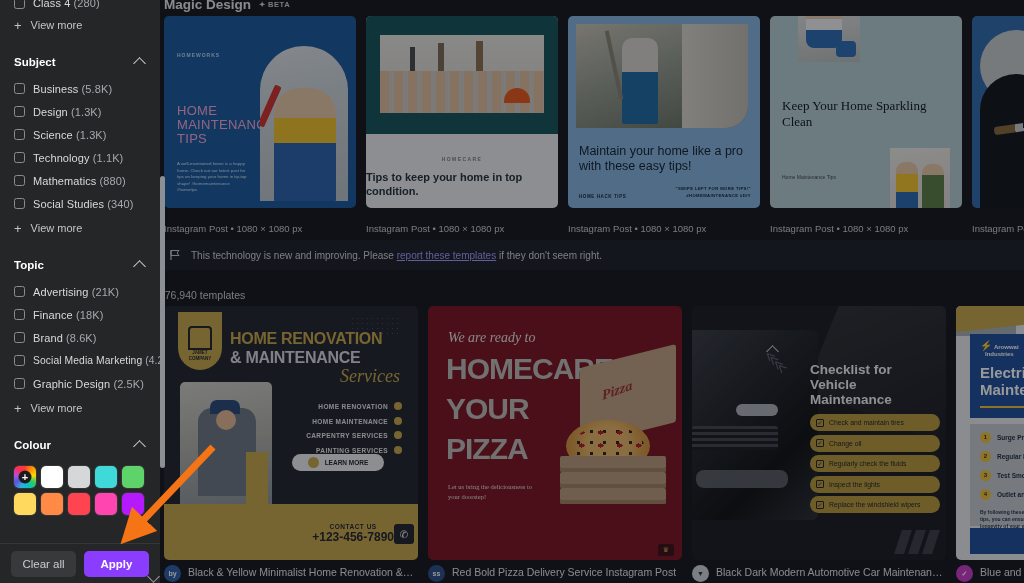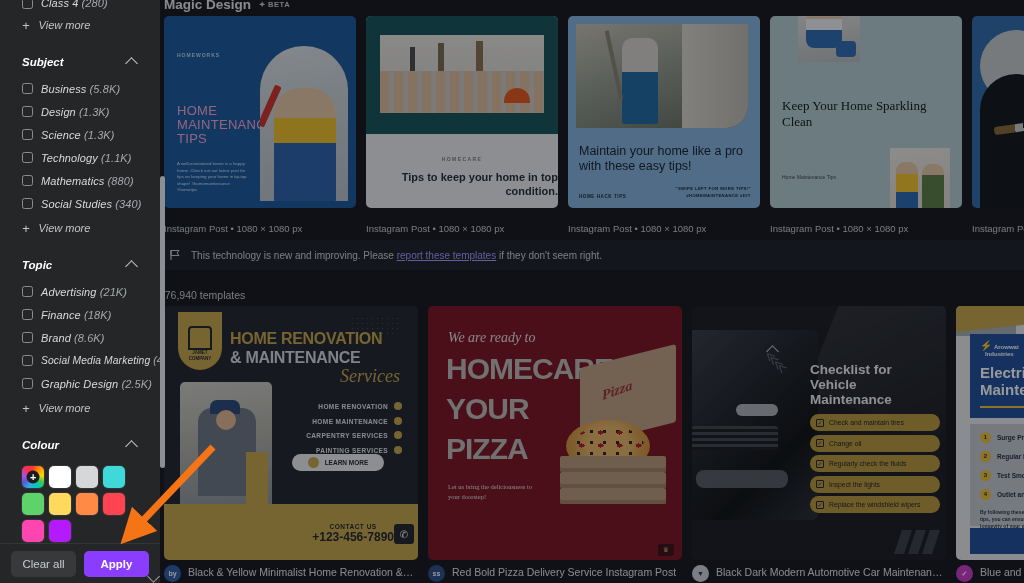--- a/index.html
+++ b/index.html
@@ -12,22 +12,21 @@
   #app { position: relative; width: 1024px; height: 583px; background: #16181c; overflow: hidden; }
 
   
   #sidebar {
     position: absolute; left: 0; top: 0; width: 160px; height: 583px;
     background: #252627; z-index: 40;
     display: flex; flex-direction: column;
   }
   #sidebar-scroll {
     flex: 1 1 auto; overflow: hidden; position: relative;
-    padding: 0 22px;
-    font-style: italic;
+    padding: 0 14px;
   }
   .filter-row {
     display: flex; align-items: center; gap: 8px;
     height: 23px; color: #d9dadb; font-size: 11px; letter-spacing: .1px;
   }
   .cb {
     width: 11px; height: 11px; border: 1.4px solid #8a8d90; border-radius: 2.5px;
     flex: 0 0 auto; background: transparent;
   }
   .filter-label { white-space: nowrap; }
@@ -185,21 +184,21 @@
     background: linear-gradient(180deg,#e7e5e0 0%,#dcd9d2 65%,#cfccc4 100%);
     overflow:hidden;
   }
   .t2 .photo .hands { position:absolute; left:0; bottom:0; width:100%; height:42px;
     background: repeating-linear-gradient(90deg,#e2bd9b 0 9px, #cfcbc4 9px 14px); }
   .t2 .photo .helmet { position:absolute; right:14px; bottom:10px; width:26px; height:15px; background:#e8591f; border-radius:13px 13px 0 0;}
   .t2 .photo .t1i { position:absolute; left:30px; top:12px; width:5px; height:30px; background:#4a4a4a;}
   .t2 .photo .t2i { position:absolute; left:58px; top:8px; width:6px; height:34px; background:#7a6a55;}
   .t2 .photo .t3i { position:absolute; left:96px; top:6px; width:7px; height:36px; background:#8a6f4e;}
   .t2 .kicker { position:absolute; left:0; right:0; top:140px; text-align:center; font-size:5px; font-weight:bold; color:#7b8083; letter-spacing:1.4px;}
-  .t2 .hl { position:absolute; left:0; right:0; top:154px; text-align:right; font-size:11px; font-weight:bold; color:#25303a; line-height:14px;}
+  .t2 .hl { position:absolute; left:0; right:0; top:154px; text-align:left; font-size:11px; font-weight:bold; color:#25303a; line-height:14px;}
 
   .t3 { background:#86b4de; width:100%; height:100%; position:relative; }
   .t3 .photo {
     position:absolute; left:8px; top:8px; width:172px; height:104px;
     background: linear-gradient(160deg,#c8c3b5 0%,#9a9f93 40%,#7d8477 70%,#5d6a55 100%);
     border-radius:0 0 22px 0; overflow:hidden;
   }
   .t3 .photo .wall { position:absolute; right:0; top:0; width:66px; height:100%; background:linear-gradient(90deg,#dad6cd,#bfbbb2);}
   .t3 .photo .fig { position:absolute; left:46px; top:14px; width:36px; height:86px;
      background: linear-gradient(180deg,#d8d5cf 0%,#d8d5cf 40%,#1f6aa3 40%,#1f6aa3 100%); border-radius:10px 10px 2px 2px;}

